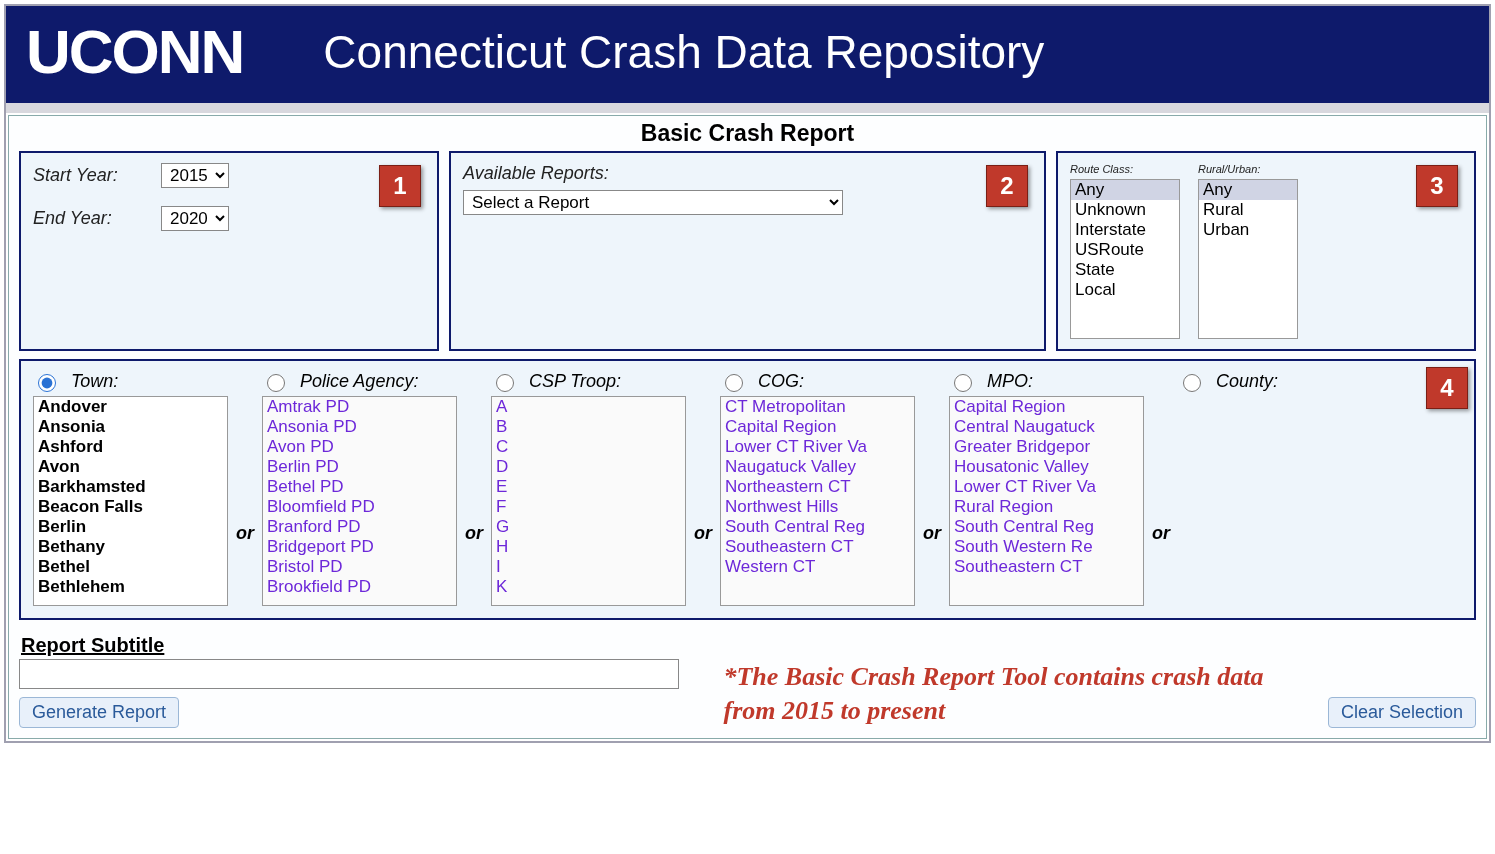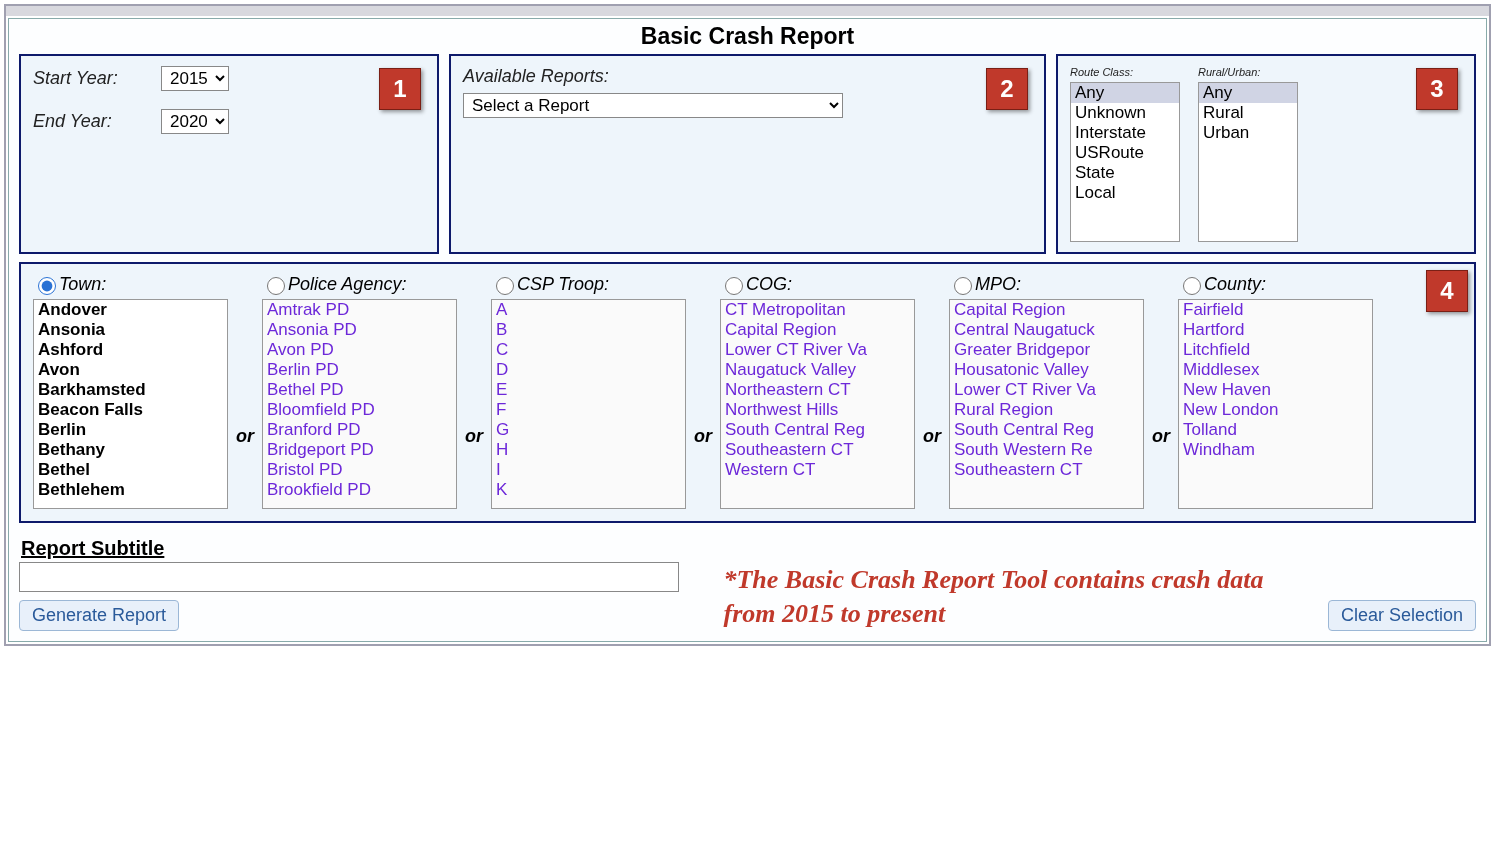--- a/index.html
+++ b/index.html
@@ -97,21 +97,21 @@
     justify-content: center;
   }
   .panel4 {
     border: 2px solid #0e1a6b;
     background: #eef5fb;
     padding: 10px 12px 12px 12px;
     position: relative;
   }
   .geo-row { display:flex; align-items: flex-start; gap: 6px; }
   .geo-col { display:flex; flex-direction: column; gap: 4px; }
-  .geo-header { display:flex; align-items:center; gap:0; font-style: italic; font-size: 18px; }
+  .geo-header { display:flex; align-items:center; gap:12px; font-style: italic; font-size: 18px; }
   .geo-header input[type=radio] { width:18px; height:18px; accent-color:#2a72d4;}
   .or {
     font-style: italic;
     font-weight: bold;
     font-size: 18px;
     align-self: center;
     margin: 90px 2px 0 2px;
   }
   .subtitle-label { font-size: 20px; font-weight:bold; text-decoration: underline; margin: 8px 0 2px 2px;}
   .subtitle-input { width: 660px; height: 30px; font-size:16px; border:1px solid #888; padding:2px 4px; }
@@ -136,20 +136,24 @@
   .p3-lists { display:flex; gap:18px; }
   .p3-col label { display:block; margin-bottom:4px; font-size:11px; }
   ::-webkit-scrollbar { width: 16px; }
   ::-webkit-scrollbar-track { background:#eee; border:1px solid #ccc;}
   ::-webkit-scrollbar-thumb { background:#c8c8c8; border:1px solid #aaa;}
 </style>
 </head>
 <body>
 
 <div class="outer-border">
+  <div class="header-bar">
+    <div class="logo">UCONN</div>
+    <div class="header-title">Connecticut Crash Data Repository</div>
+  </div>
   <div class="gray-strip"></div>
 
   <div class="content">
     <div class="section-title">Basic Crash Report</div>
 
     <div class="row1">
 
       <div class="panel p1">
         <div class="year-row">
           <label>Start Year:</label>
@@ -294,30 +298,20 @@
               <div class="opt">South Western Re</div>
               <div class="opt">Southeastern CT</div>
             </div>
           </div>
           <div class="or">or</div>
           <div class="geo-col">
             <div class="geo-header">
               <input type="radio" name="geo" style="">
               <span>County:</span>
             </div>
-            <div class="multi disabled" style="width: 195px; height: 210px;">
-              <div class="opt">Fairfield</div>
-              <div class="opt">Hartford</div>
-              <div class="opt">Litchfield</div>
-              <div class="opt">Middlesex</div>
-              <div class="opt">New Haven</div>
-              <div class="opt">New London</div>
-              <div class="opt">Tolland</div>
-              <div class="opt">Windham</div>
-            </div>
           </div>
         </div>
     </div>
 
     <div class="bottom-row">
       <div>
         <div class="subtitle-label">Report Subtitle</div>
         <input class="subtitle-input" type="text" value="" style=""><br>
         <button class="btn" style="margin-top:8px;">Generate Report</button>
       </div>

